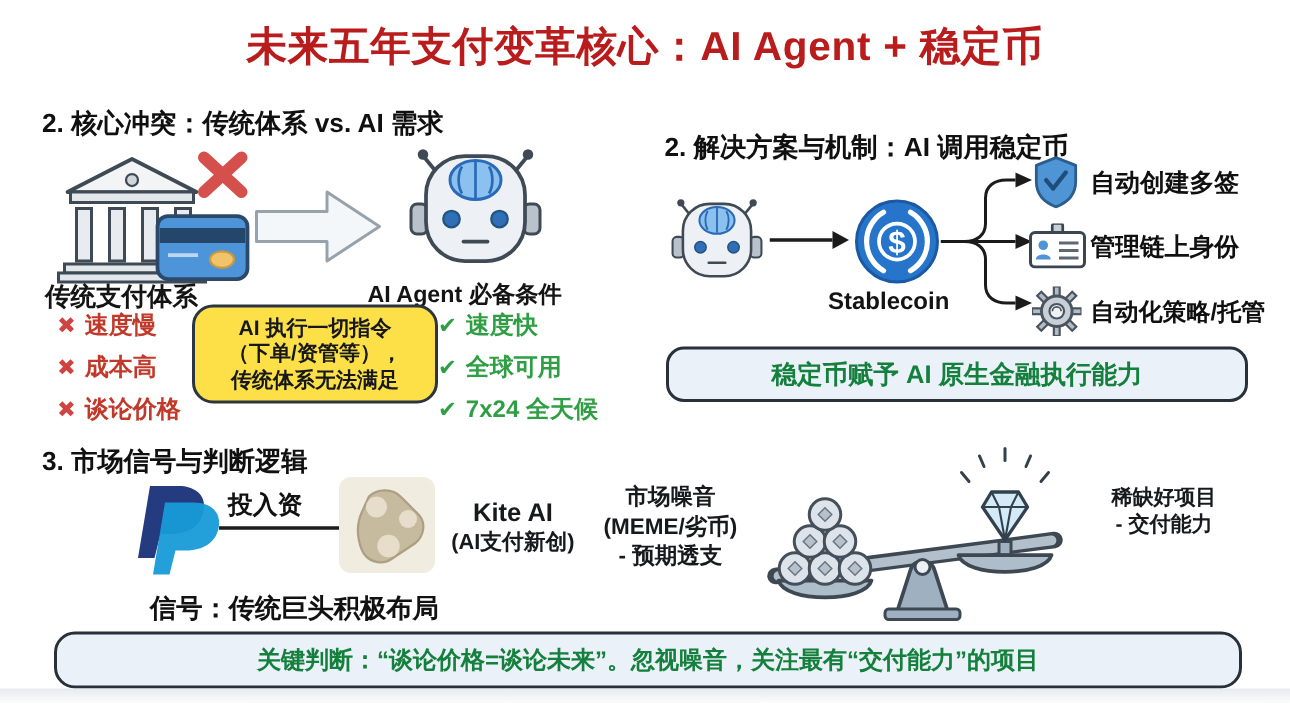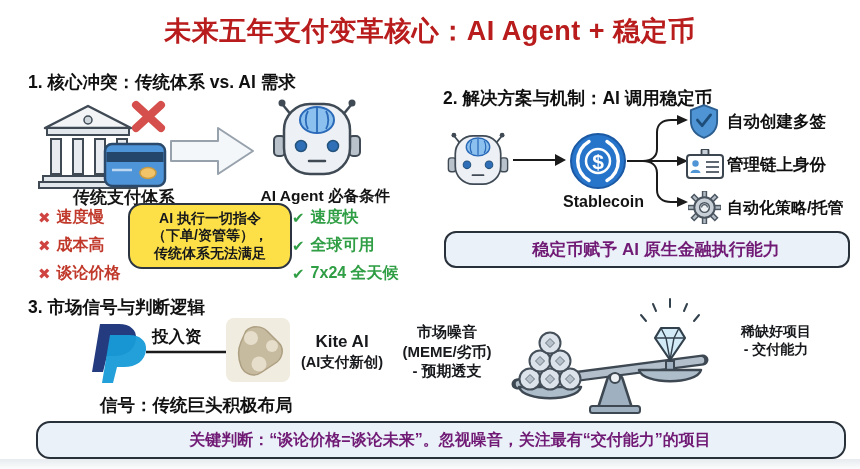--- a/index.html
+++ b/index.html
@@ -7,38 +7,38 @@
     position:relative;width:860px;height:469px;overflow:hidden;
     background:#ffffff;color:#111;
     font-family:"Liberation Sans","DejaVu Sans",sans-serif;
   }
   .abs{position:absolute;}
   .title{
     left:0;top:13px;width:860px;text-align:center;
     font-size:27px;font-weight:800;letter-spacing:.5px;color:#b91c1c;
   }
   .sec-heading{font-size:17.5px;font-weight:800;color:#101010;white-space:nowrap;}
-  .icon-label{font-weight:800;color:#141414;text-align:right;}
+  .icon-label{font-weight:800;color:#141414;text-align:left;}
   .vlist{display:flex;flex-direction:column;gap:7px;}
   .vrow{display:flex;align-items:center;gap:6px;white-space:nowrap;}
   .mark{font-size:15px;line-height:1;}
   .mark.bad{color:#cf4440;}
   .mark.good{color:#2f9e44;}
   .vrow .txt{font-size:16px;font-weight:800;}
   .vrow .txt.bad{color:#c0392b;}
   .vrow .txt.good{color:#2f9e44;}
   .round-box{
     border:2.5px solid #2b3440;border-radius:14px;background:#fde047;
     text-align:center;font-size:14px;font-weight:800;line-height:1.24;
     padding:5px 4px;color:#16181c;
   }
   .pill-banner{
     border:2.5px solid #28303a;border-radius:12px;background:#eaf1f8;
-    text-align:center;font-weight:800;color:#701a75;
-    display:flex;align-items:center;justify-content:center;padding-left:18px;
+    text-align:center;font-weight:800;color:#15803d;
+    display:flex;align-items:center;justify-content:center;
   }
   .branch-label{font-size:16px;font-weight:800;white-space:nowrap;color:#101010;}
   .small-center{text-align:center;font-weight:800;color:#17191c;line-height:1.3;}
   .bottom-fade{left:0;top:459px;width:860px;height:10px;
     background:linear-gradient(#e7ebef,#fbfcfd);}
 </style>
 </head>
 <body>
 
 <div id="canvas">
@@ -57,21 +57,21 @@
         <path d="M45,12 V36 M36,15 C33,20 33,28 36,33 M54,15 C57,20 57,28 54,33" fill="none" stroke="#2a6ab8" stroke-width="1.8"></path>
         <circle cx="29" cy="50" r="5.5" fill="#2f6fb8" stroke="#24537e" stroke-width="1.5"></circle>
         <circle cx="61" cy="50" r="5.5" fill="#2f6fb8" stroke="#24537e" stroke-width="1.5"></circle>
         <line x1="37" y1="65" x2="53" y2="65" stroke="#3f4a55" stroke-width="2.5" stroke-linecap="round"></line>
       </symbol>
     </defs>
   </svg>
 
   <div class="abs title">未来五年支付变革核心：AI Agent + 稳定币</div>
 
-  <div class="abs sec-heading" style="left:28px;top:70px">1. 核心冲突：传统体系 vs. AI 需求</div>
+  <div class="abs sec-heading" style="left:28px;top:70px">2. 核心冲突：传统体系 vs. AI 需求</div>
 
   <svg class="abs" style="left:35px;top:96px" width="135" height="95" viewBox="0 0 135 95">
     <path d="M10,32 L53,10 L96,32 Z" fill="#f2f4f6" stroke="#3f4a55" stroke-width="2.5" stroke-linejoin="round"></path>
     <circle cx="53" cy="24" r="4" fill="#cfd6dc" stroke="#3f4a55" stroke-width="1.5"></circle>
     <rect x="12" y="32" width="82" height="7" fill="#e2e7ec" stroke="#3f4a55" stroke-width="2"></rect>
     <rect x="16" y="43" width="10" height="35" fill="#e8ecf0" stroke="#3f4a55" stroke-width="2"></rect>
     <rect x="38" y="43" width="10" height="35" fill="#e8ecf0" stroke="#3f4a55" stroke-width="2"></rect>
     <rect x="60" y="43" width="10" height="35" fill="#e8ecf0" stroke="#3f4a55" stroke-width="2"></rect>
     <rect x="82" y="43" width="10" height="35" fill="#e8ecf0" stroke="#3f4a55" stroke-width="2"></rect>
     <rect x="8" y="80" width="90" height="6" fill="#e2e7ec" stroke="#3f4a55" stroke-width="2"></rect>

